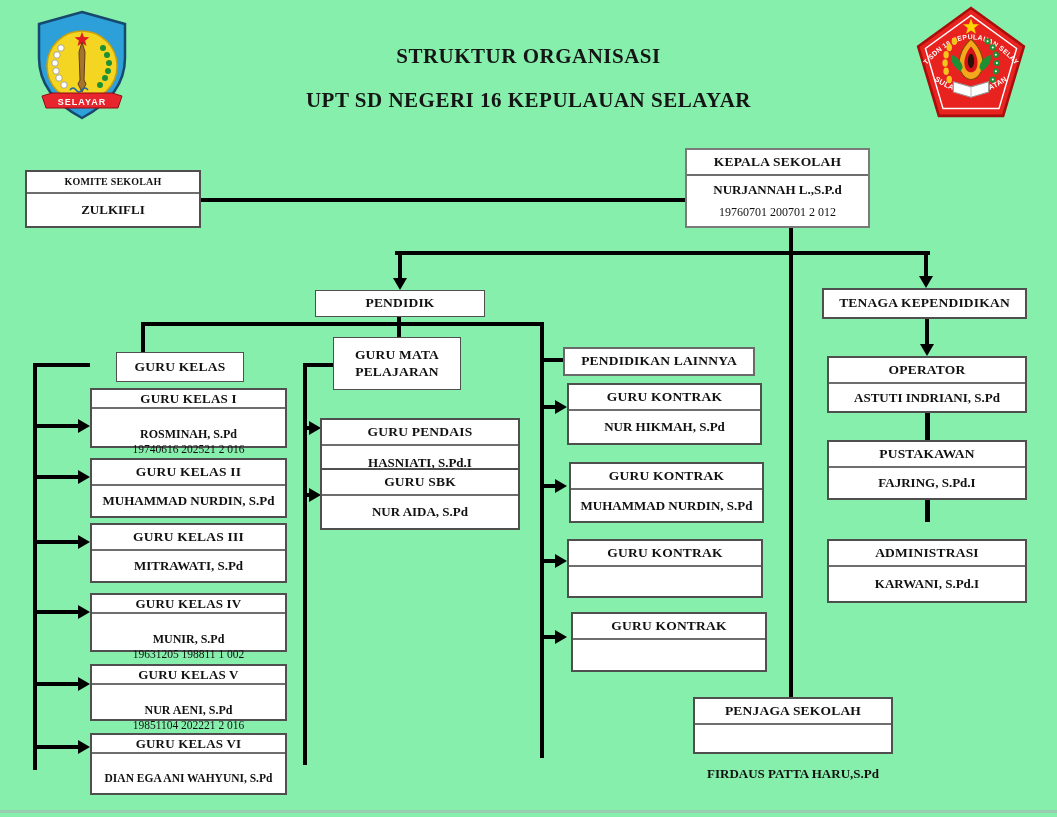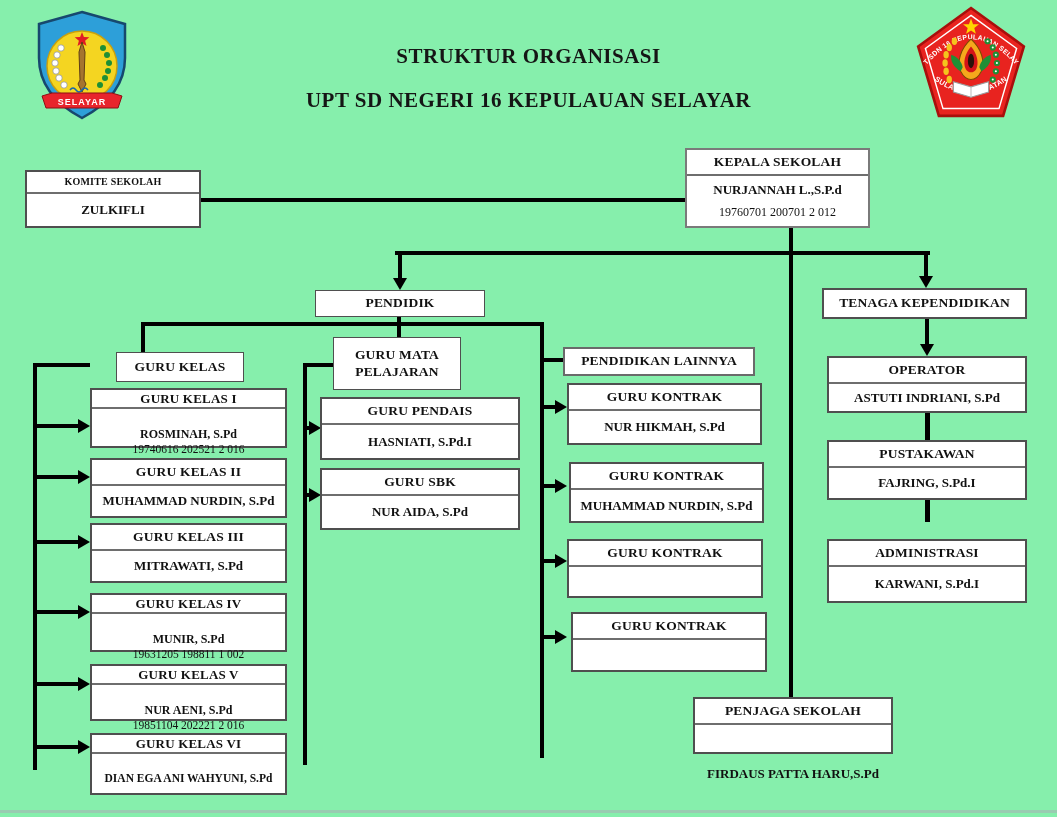--- a/index.html
+++ b/index.html
@@ -240,21 +240,21 @@
   </div>
 
   <div class="box divided compact gk6" style="left:90px;top:733px;width:197px;height:62px;">
     <div class="box-title">GURU KELAS VI</div>
     <div class="box-body">
       <div class="box-name">DIAN EGA ANI WAHYUNI, S.Pd</div>
       <div class="box-nip">15360501 202221 2 036</div>
     </div>
   </div>
 
-  <div class="box divided" style="left:320px;top:397px;width:200px;height:63px;">
+  <div class="box divided" style="left:320px;top:418px;width:200px;height:63px;">
     <div class="box-title">GURU PENDAIS</div>
     <div class="box-body">
         <div class="box-name">HASNIATI, S.Pd.I</div>
       </div>
   </div>
 
   <div class="box divided" style="left:320px;top:468px;width:200px;height:62px;">
     <div class="box-title">GURU SBK</div>
     <div class="box-body">
         <div class="box-name">NUR AIDA, S.Pd</div>

